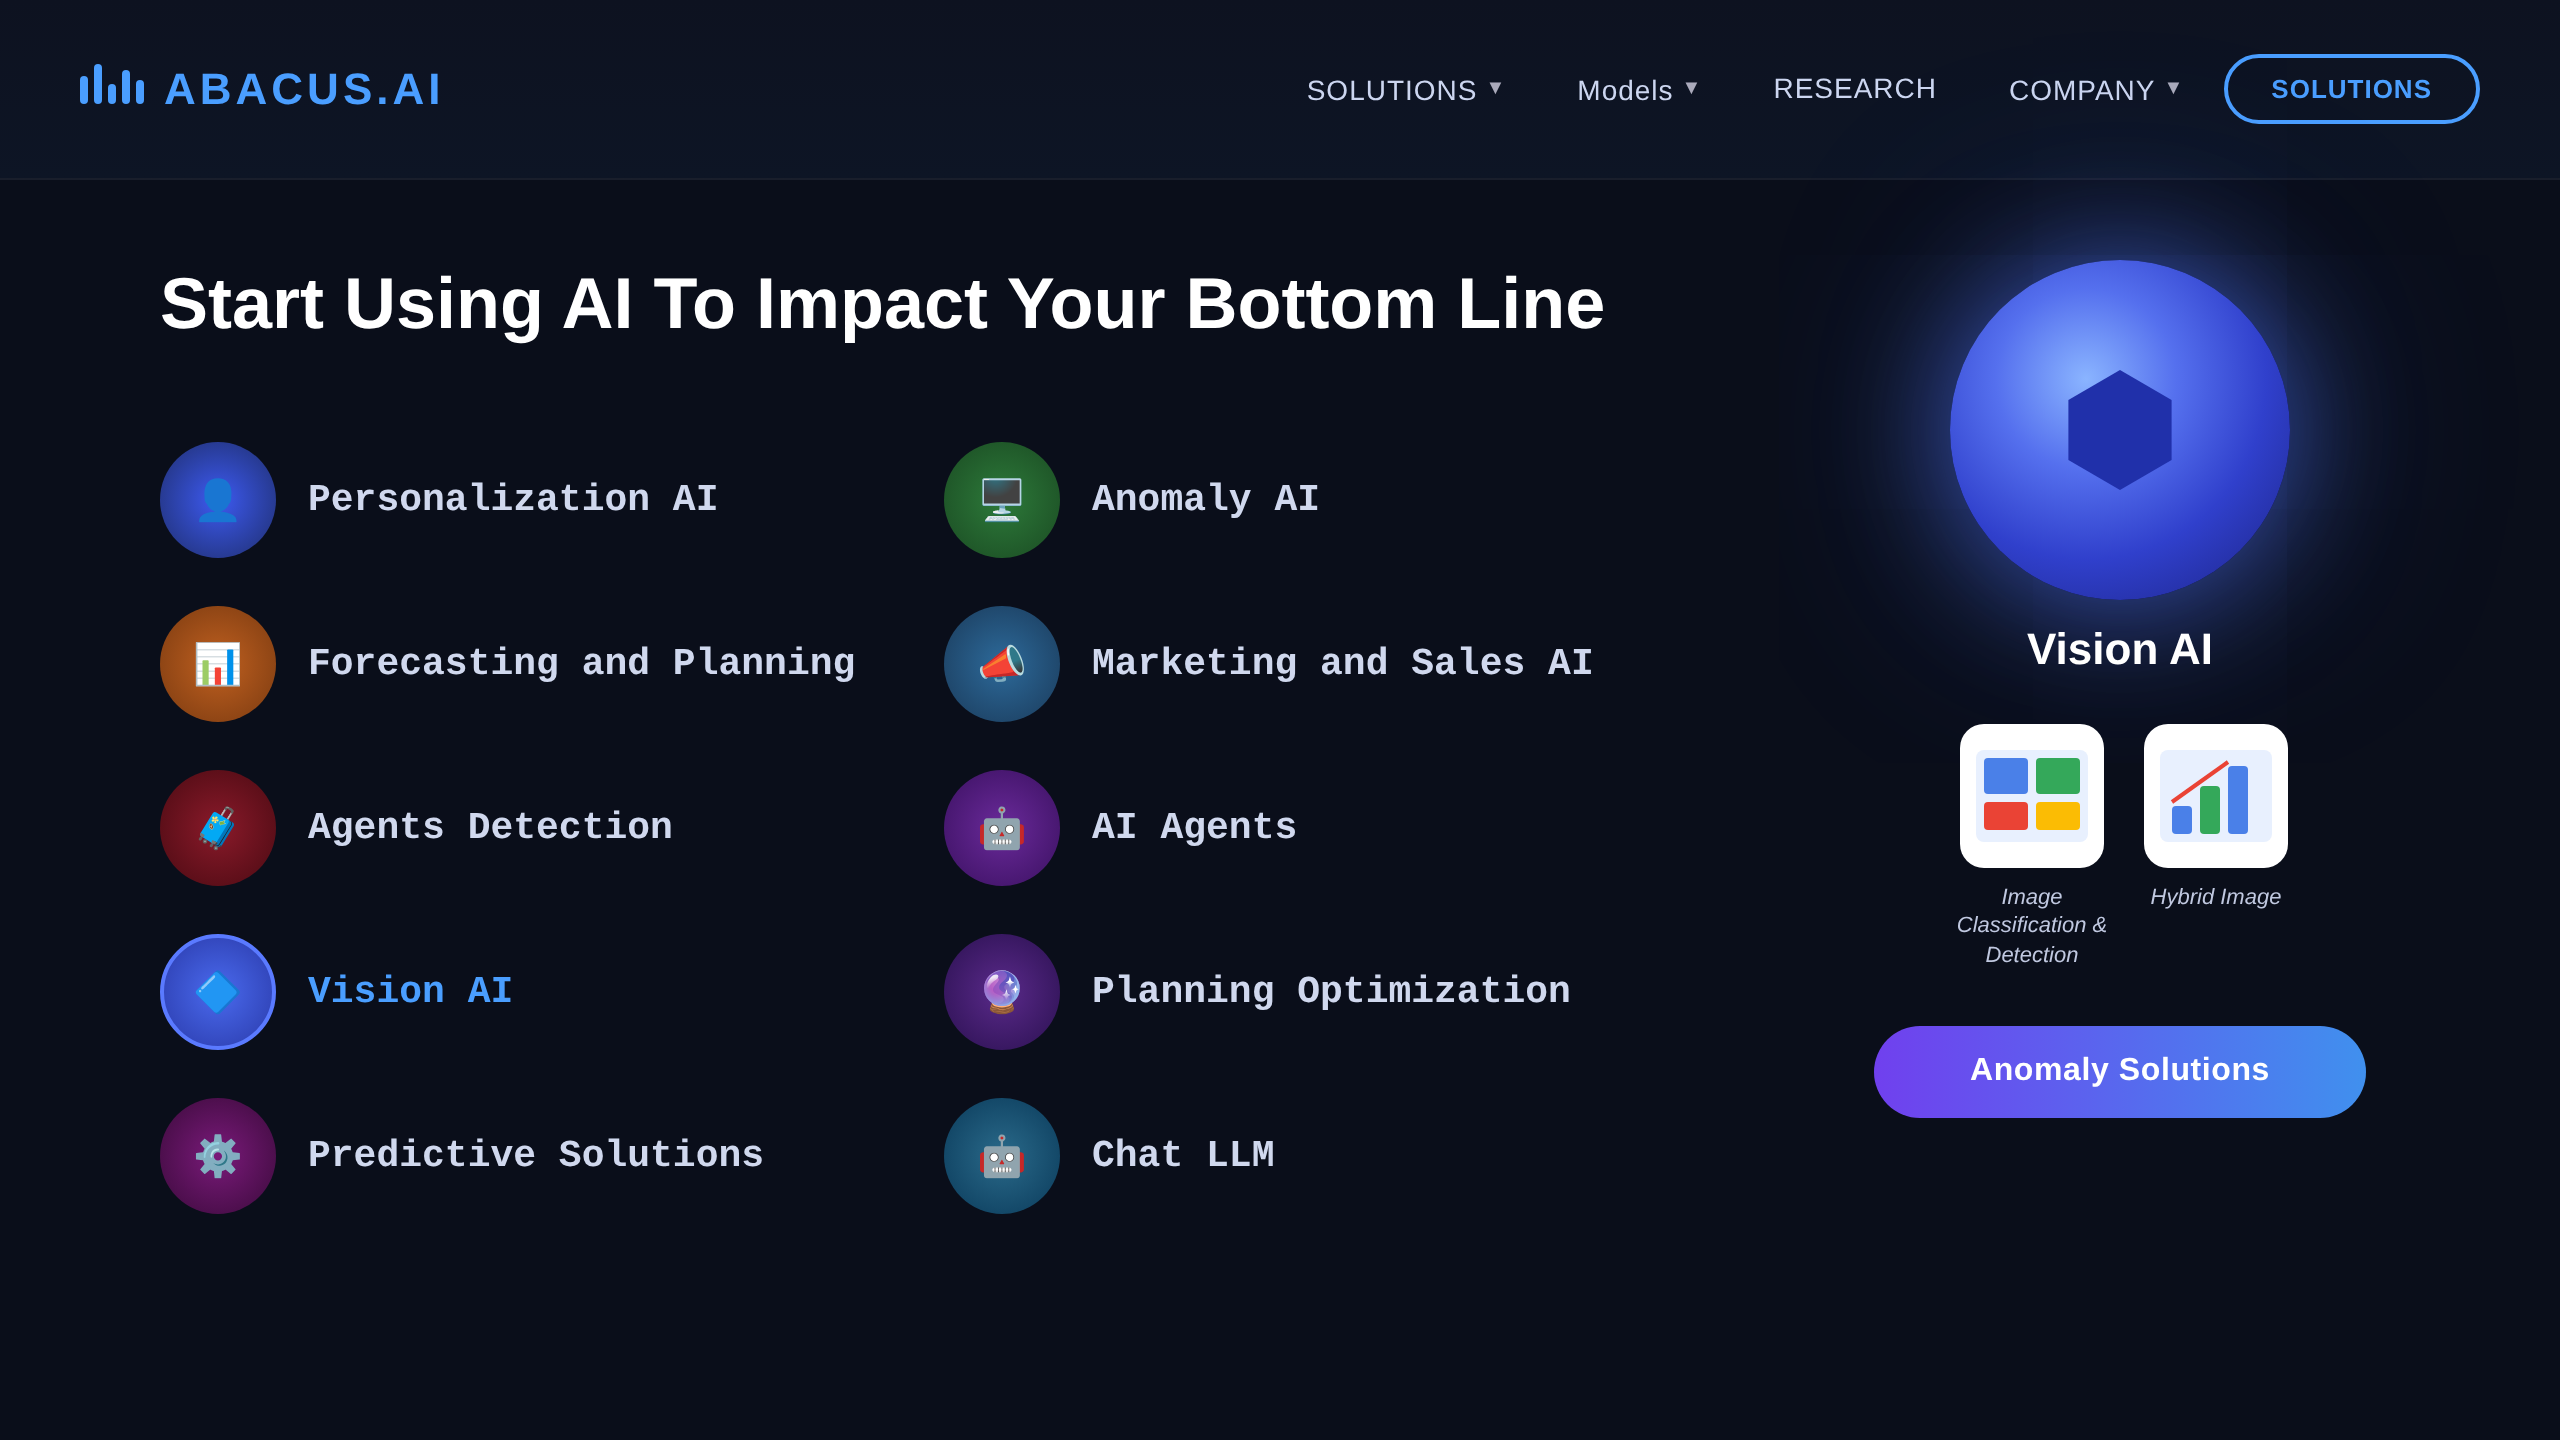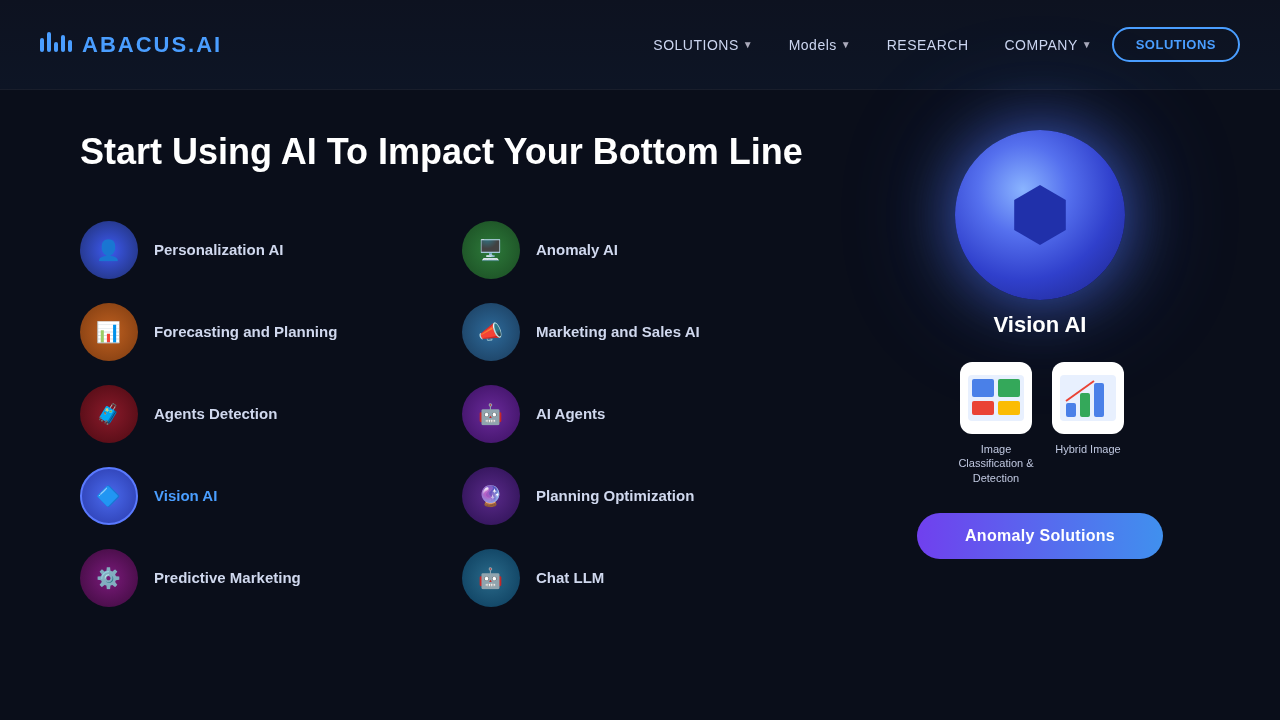--- a/index.html
+++ b/index.html
@@ -75,21 +75,21 @@
       border-radius: 25px;
       font-size: 13px;
       font-weight: 700;
       letter-spacing: 0.5px;
       cursor: pointer;
       margin-left: 20px;
     }
 
     
     .main {
-      padding: 40px 80px 0 80px;
+      padding: 40px 60px 0 80px;
       display: flex;
       gap: 56px;
     }
 
     .page-title {
       font-size: 36px;
       font-weight: 700;
       color: #fff;
       margin-bottom: 36px;
       line-height: 1.2;
@@ -115,24 +115,25 @@
       width: 58px;
       height: 58px;
       border-radius: 50%;
       flex-shrink: 0;
       display: flex;
       align-items: center;
       justify-content: center;
       font-size: 22px;
     }
     .sol-label {
-      font-size: 15px;
+      font-size: 19px;
       font-weight: 600;
       color: #d0d8ee;
       line-height: 1.3;
+      font-family: Liberation Mono, monospace;
     }
     .sol-label.active {
       color: #4a9eff;
     }
 
     
     .icon-personalization { background: radial-gradient(circle, #3d5af1 0%, #1e2d6b 100%); }
     .icon-language { background: radial-gradient(circle, #2d7a3a 0%, #1a4a22 100%); }
     .icon-forecasting { background: radial-gradient(circle, #c06020 0%, #7a3a10 100%); }
     .icon-marketing { background: radial-gradient(circle, #2d6a9a 0%, #1a3a5a 100%); }
@@ -188,20 +189,21 @@
       align-items: center;
       gap: 8px;
       cursor: pointer;
     }
     .sub-option-label {
       font-size: 11px;
       color: #c0c8e0;
       text-align: center;
       max-width: 80px;
       line-height: 1.3;
+      font-style: italic;
     }
 
     
     .explore-btn {
       background: linear-gradient(90deg, #7040ee 0%, #4090ee 100%);
       color: #fff;
       border: none;
       padding: 14px 48px;
       border-radius: 30px;
       font-size: 16px;
@@ -284,21 +286,21 @@
           <div class="sol-item">
     <div class="sol-icon icon-vision">
       <span class="emoji-icon">🔷</span>
     </div>
     <span class="sol-label active">Vision AI</span>
   </div>
           <div class="sol-item">
     <div class="sol-icon icon-predictive">
       <span class="emoji-icon">⚙️</span>
     </div>
-    <span class="sol-label ">Predictive Marketing</span>
+    <span class="sol-label ">Predictive Solutions</span>
   </div>
         </div>
 
       <div id="col2-container">
           <div class="sol-item">
     <div class="sol-icon icon-language">
       <span class="emoji-icon">🖥️</span>
     </div>
     <span class="sol-label ">Anomaly AI</span>
   </div>

